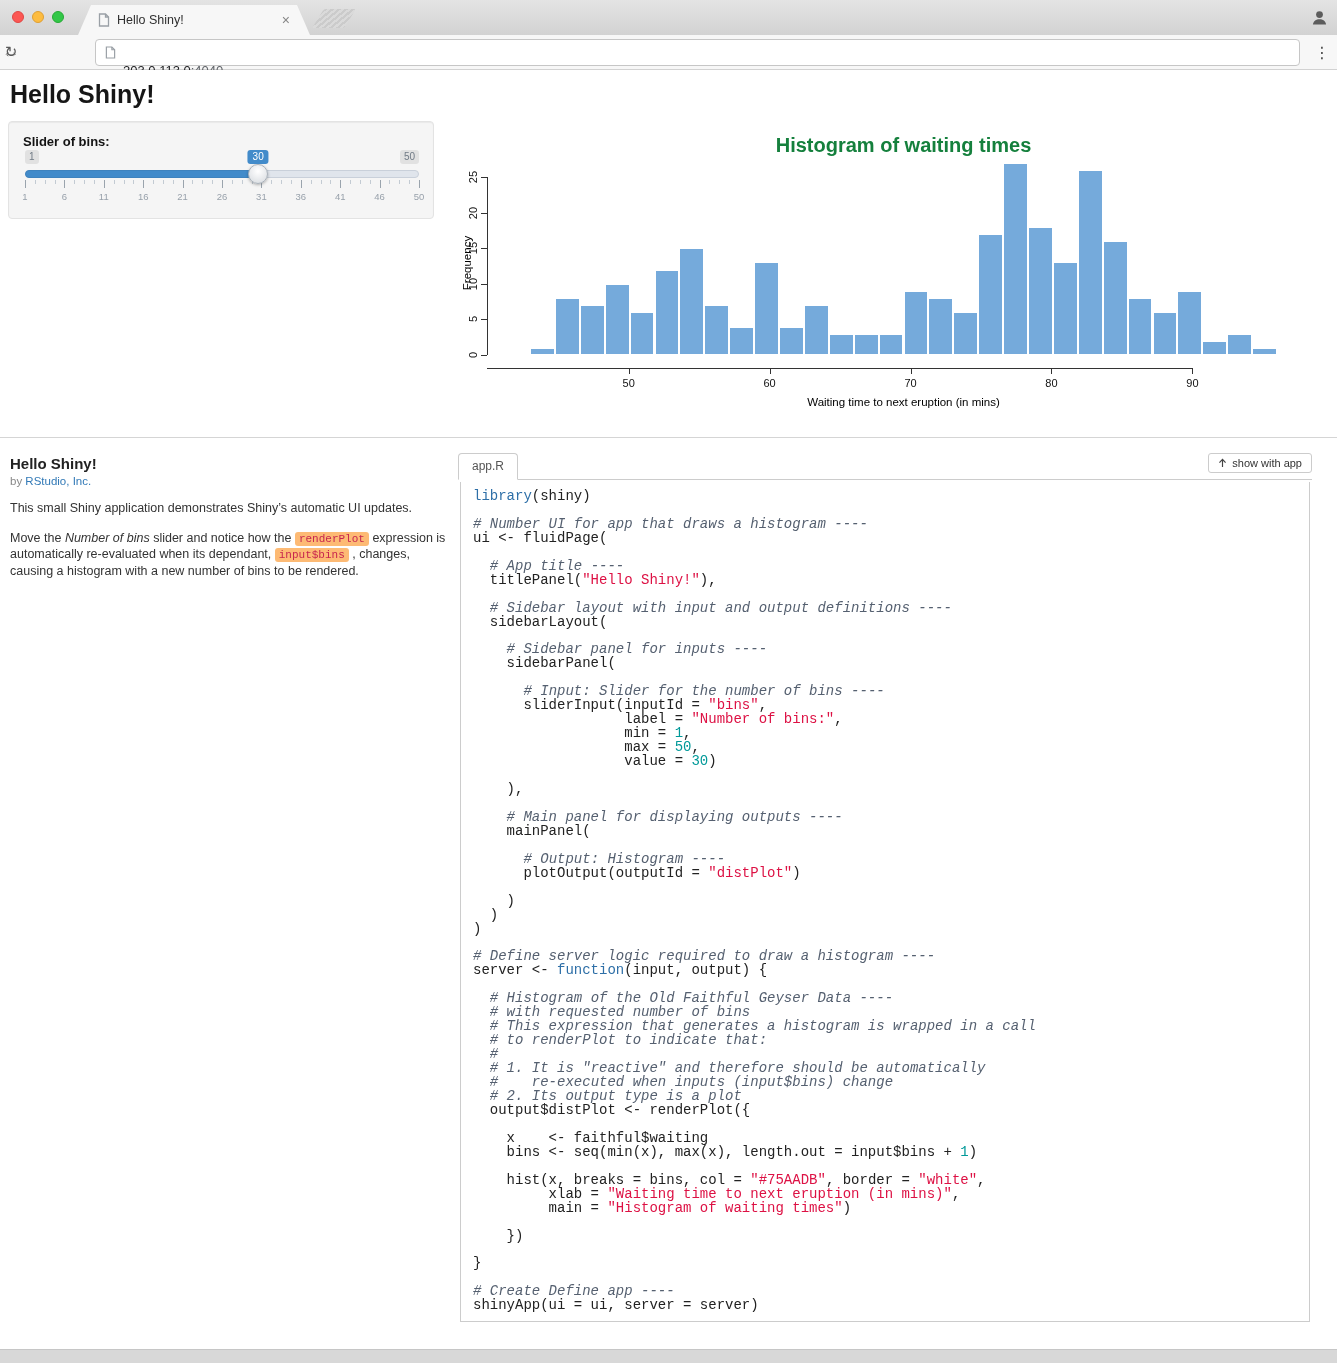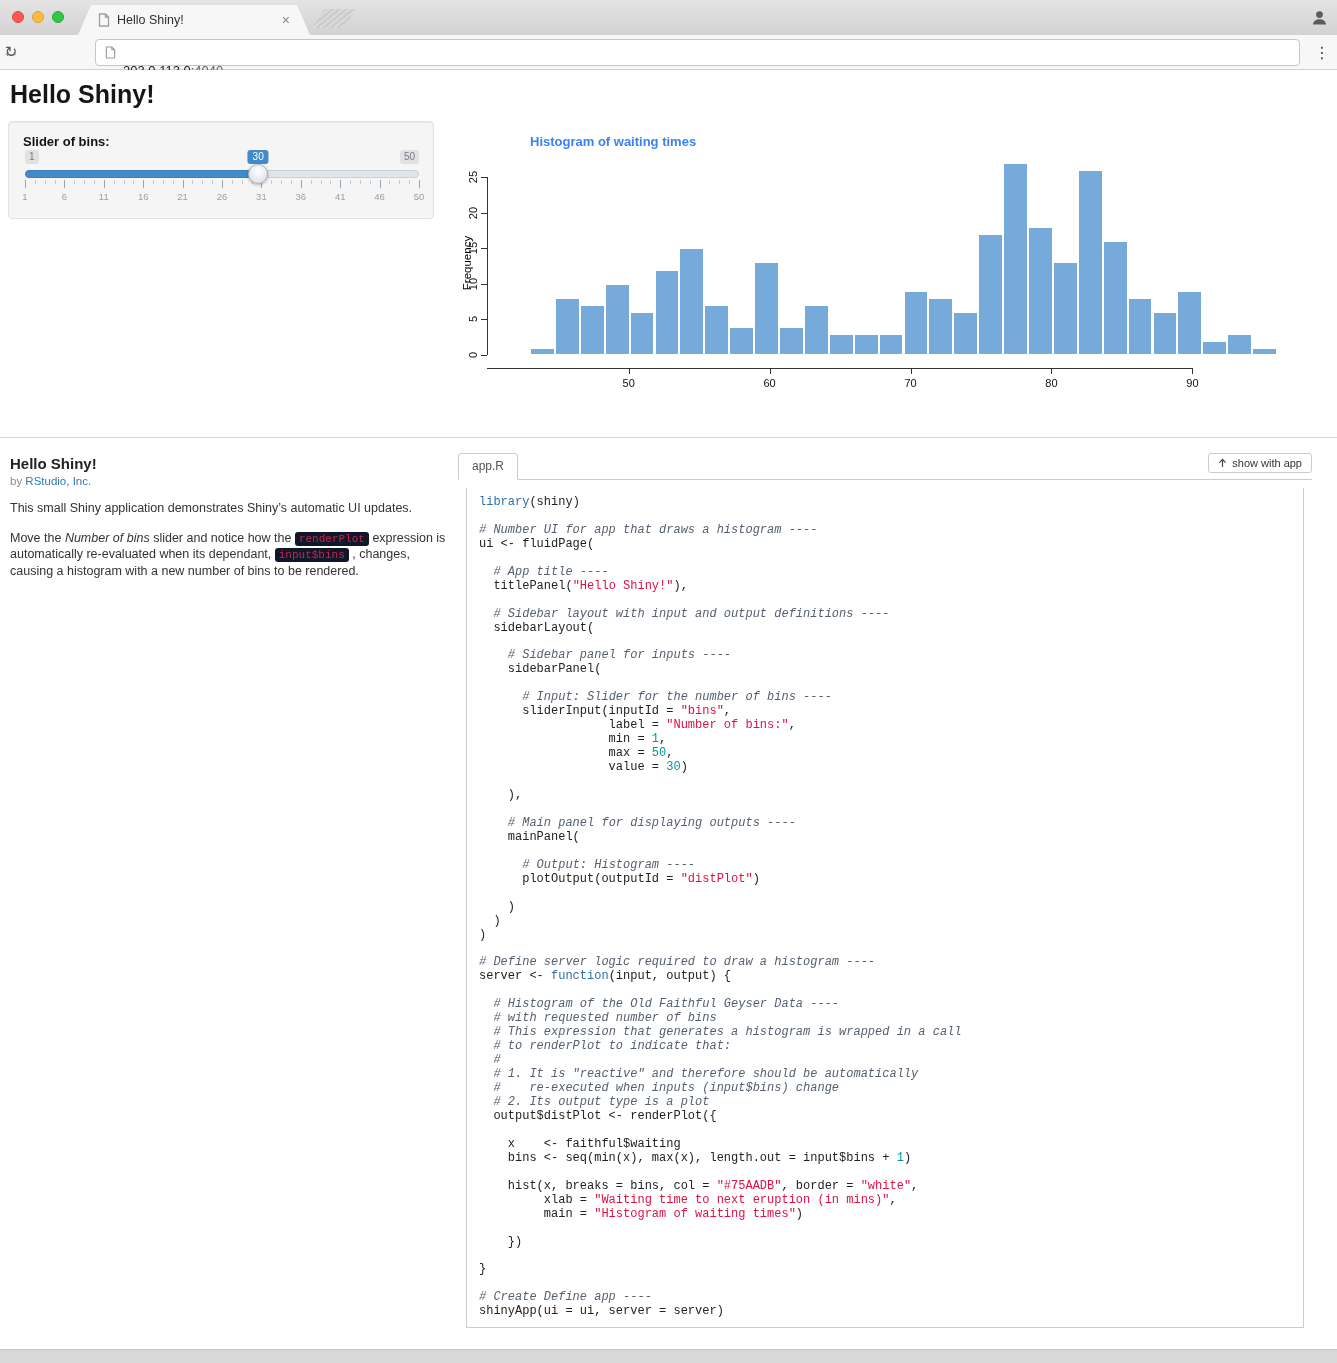--- a/index.html
+++ b/index.html
@@ -72,61 +72,61 @@
     background:radial-gradient(circle at 50% 35%, #ffffff, #d5d9de);
     border:1px solid #a9b1ba; box-shadow:0 1px 3px rgba(0,0,0,.3);
   }
   .irs-grid { position:absolute; left:0; right:0; top:31px; height:26px; }
   .irs-pol { position:absolute; top:0; width:1px; height:4px; background:#c3cbd3; }
   .irs-pol.major { height:8px; background:#9aa4ad; }
   .irs-grid-text { position:absolute; top:11px; transform:translateX(-50%);
                    font-size:9.5px; color:#98a1ab; }
   
   .plot { position:absolute; left:460px; top:58px; width:870px; height:295px; }
-  .plot-title  { position:absolute; left:70px; top:6px; width:747px; 
-                 font-size:13px; font-weight:bold; color:#3b82f6; }
+  .plot-title  { position:absolute; left:70px; top:6px; width:747px; text-align:center;
+                 font-size:20px; font-weight:bold; color:#15803d; }
   .plot-xlabel { position:absolute; left:70px; top:268px; width:747px; text-align:center;
                  font-size:11.5px; color:#000; }
   .plot-ylabel { position:absolute; left:-33px; top:129px; width:80px; text-align:center;
                  font-size:11.5px; color:#000; transform:rotate(-90deg); }
   .hist-bar  { position:absolute; border:1px solid #fff; }
   .axis-line { position:absolute; background:#333; }
   .tick-label { position:absolute; width:30px; font-size:11px; line-height:12px;
                 color:#111; text-align:center; }
   .tick-label.y { transform:rotate(-90deg); }
   
   .divider { height:0; border-top:1px solid #d5d5d5; }
   .showcase { position:relative; height:911px; background:#fff; }
   .desc { position:absolute; left:10px; top:17px; width:440px; color:#333; }
   .desc h4 { margin:0; font-size:15px; font-weight:bold; color:#222; }
   .byline { margin-top:3px; font-size:11.5px; color:#888; }
   .desc p { margin:14px 0 0; font-size:12.5px; line-height:15.5px; color:#333; }
   .desc p em { font-style:italic; }
   .desc p code {
     font-family:"Liberation Mono","DejaVu Sans Mono",monospace; font-size:11px;
-    color:#c7254e; background:#0f172a; padding:1px 4px; border-radius:3px;
+    color:#c7254e; background:#fdba74; padding:1px 4px; border-radius:3px;
   }
   .link { color:#337ab7; text-decoration:none; cursor:pointer; }
   .codecol { position:absolute; left:458px; top:15px; width:854px; }
   .code-tabs { position:relative; height:27px; border-bottom:1px solid #ccc; }
   .code-tab {
     position:absolute; left:0; bottom:-1px; padding:5px 13px 6px;
     background:#fff; border:1px solid #ccc; border-bottom:1px solid #fff;
     border-radius:4px 4px 0 0; font-size:12px; color:#555; cursor:pointer;
   }
   .show-btn {
     position:absolute; right:0; top:0; display:flex; align-items:center; gap:5px;
     background:#fff; border:1px solid #ccc; border-radius:3px; padding:3px 9px;
     font-family:inherit; font-size:11px; color:#333; cursor:pointer;
   }
   .code {
-    margin:8px; height:840px; overflow:hidden; white-space:pre;
+    margin:2px; height:840px; overflow:hidden; white-space:pre;
     border:1px solid #ccc; border-top:none; background:#fff; padding:8px 12px;
     font-family:"Liberation Mono","DejaVu Sans Mono",monospace;
-    font-size:12px; line-height:13.95px; color:#222;
+    font-size:14px; line-height:13.95px; color:#222;
   }
   .tok-com { color:#556070; font-style:italic; }
   .tok-str { color:#d14; }
   .tok-num { color:#099; }
   .tok-kw  { color:#2e6fa7; }
   .license { margin-top:6px; text-align:right; font-size:11px; color:#999; }
   .bottom-strip { height:15px; background:#d8d8d8; border-top:1px solid #c6c6c6; }
 </style>
 </head>
 <body>
@@ -237,20 +237,21 @@
           <span class="irs-pol" style="left: 95%;"></span>
           <span class="irs-pol" style="left: 97.5%;"></span>
           <span class="irs-pol major" style="left: 100%;"></span>
           <span class="irs-grid-text" style="left: 100%;">50</span>
         </div>
     </div>
   </div>
 
   <div class="plot">
     <div class="plot-title">Histogram of waiting times</div>
+    <div class="plot-xlabel">Waiting time to next eruption (in mins)</div>
     <div class="plot-ylabel">Frequency</div>
   <div class="hist-bar" style="left: 70px; width: 24.9px; top: 219.88px; height: 7.12px; background: rgb(117, 170, 219); border-color: rgb(255, 255, 255);"></div>
       <div class="hist-bar" style="left: 94.9px; width: 24.9px; top: 170.04px; height: 56.96px; background: rgb(117, 170, 219); border-color: rgb(255, 255, 255);"></div>
       <div class="hist-bar" style="left: 119.8px; width: 24.9px; top: 177.16px; height: 49.84px; background: rgb(117, 170, 219); border-color: rgb(255, 255, 255);"></div>
       <div class="hist-bar" style="left: 144.7px; width: 24.9px; top: 155.8px; height: 71.2px; background: rgb(117, 170, 219); border-color: rgb(255, 255, 255);"></div>
       <div class="hist-bar" style="left: 169.6px; width: 24.9px; top: 184.28px; height: 42.72px; background: rgb(117, 170, 219); border-color: rgb(255, 255, 255);"></div>
       <div class="hist-bar" style="left: 194.5px; width: 24.9px; top: 141.56px; height: 85.44px; background: rgb(117, 170, 219); border-color: rgb(255, 255, 255);"></div>
       <div class="hist-bar" style="left: 219.4px; width: 24.9px; top: 120.2px; height: 106.8px; background: rgb(117, 170, 219); border-color: rgb(255, 255, 255);"></div>
       <div class="hist-bar" style="left: 244.3px; width: 24.9px; top: 177.16px; height: 49.84px; background: rgb(117, 170, 219); border-color: rgb(255, 255, 255);"></div>
       <div class="hist-bar" style="left: 269.2px; width: 24.9px; top: 198.52px; height: 28.48px; background: rgb(117, 170, 219); border-color: rgb(255, 255, 255);"></div>

